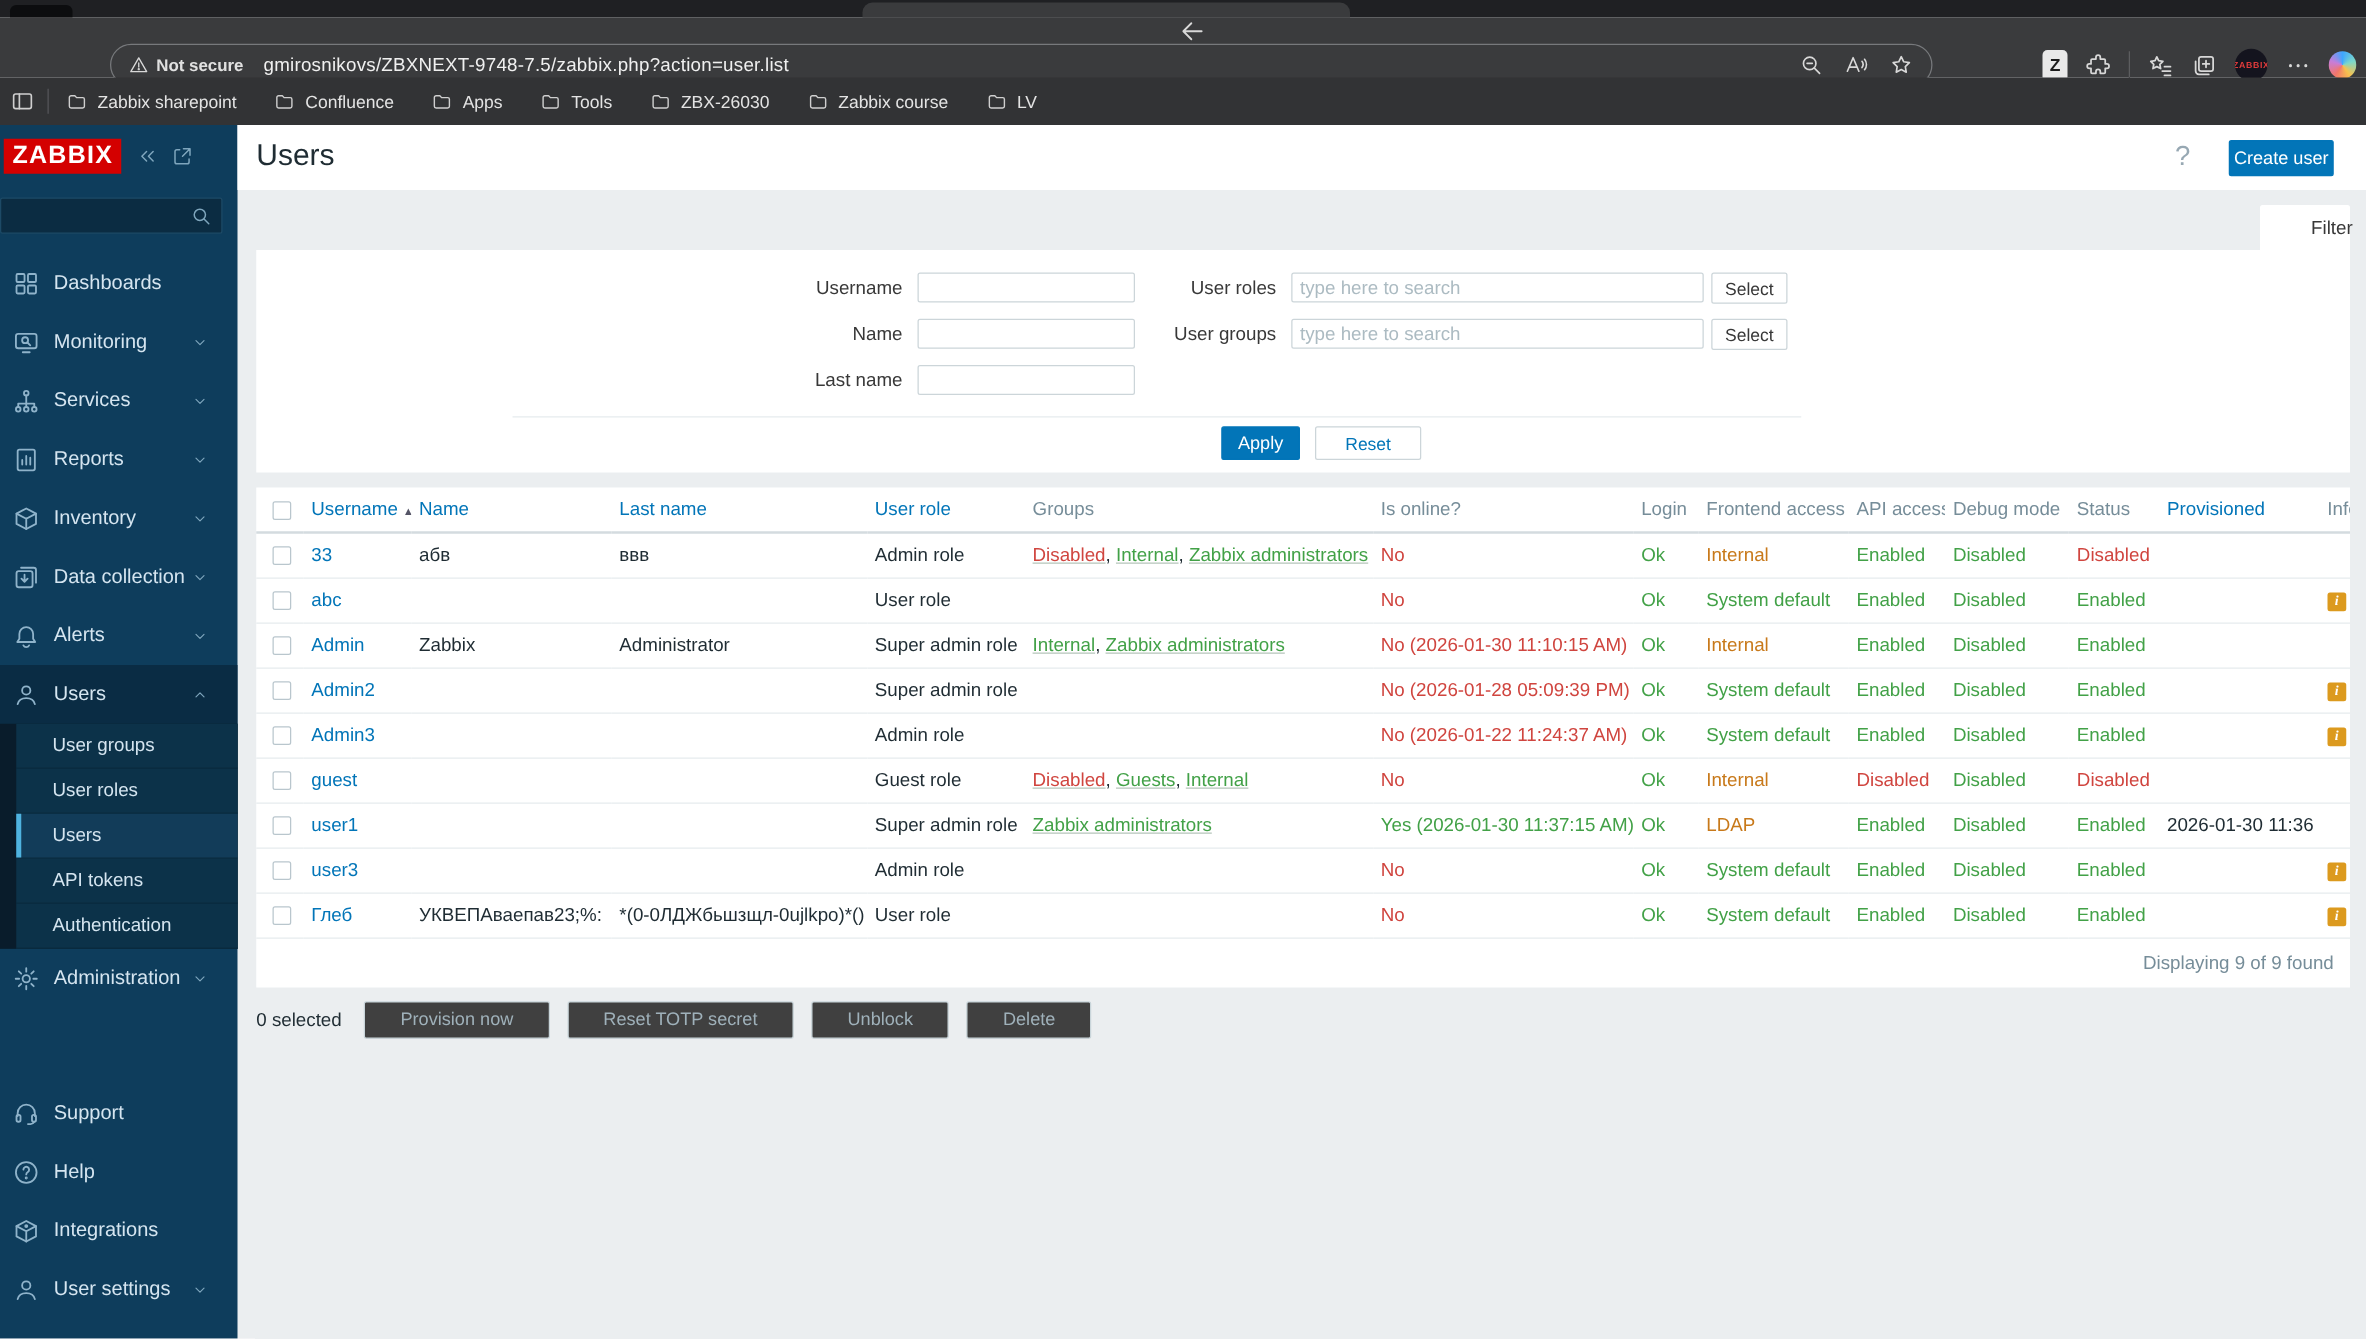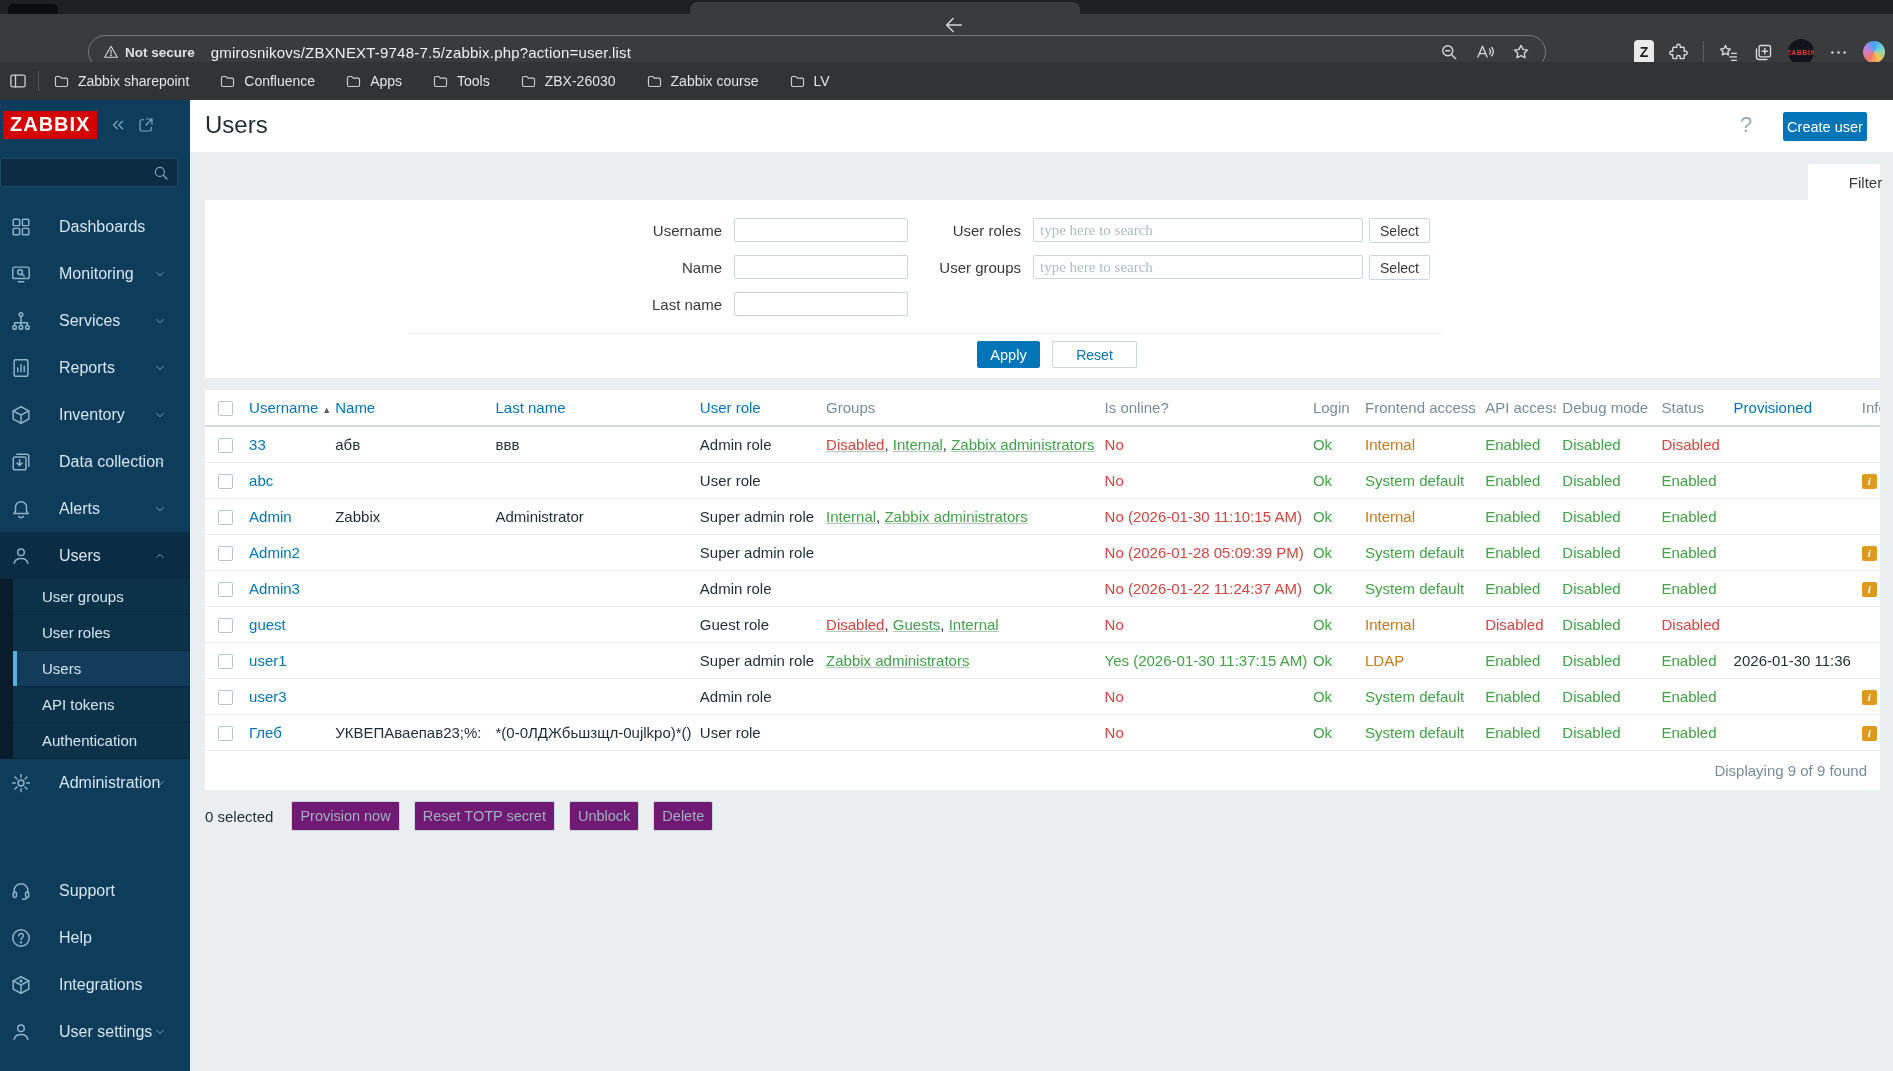--- a/index.html
+++ b/index.html
@@ -36,21 +36,21 @@
 
   
   .sidebar { position:absolute; left:0; top:0; width:190px; height:971px; background:#0e3d5c; color:#d5e5f0; }
   .logo-row { position:absolute; top:10px; left:3px; right:0; height:30px; display:flex; align-items:center; }
   .logo { background:#d40000; color:#fff; font-weight:bold; font-size:20px; letter-spacing:1px; padding:2px 7px 3px; }
   .logo-icons { display:flex; gap:10px; margin-left:12px; color:#7fa6bd; }
   .logo-icons .icon { width:18px; height:18px; cursor:pointer; }
   .side-search { position:absolute; top:58px; left:0; width:178px; height:29px; background:#0b2c42; border:1px solid #1d4a66; border-radius:2px; }
   .side-search .icon { position:absolute; right:7px; top:5px; width:18px; height:18px; color:#7fa6bd; }
   .nav { position:absolute; top:103px; left:0; right:0; }
-  .nav-item { height:47px; display:flex; align-items:center; padding-left:10px; position:relative; cursor:pointer; font-size:16px;gap:16px; }
+  .nav-item { height:47px; display:flex; align-items:center; padding-left:10px; position:relative; cursor:pointer; font-size:16px; }
   .nav-item .icon { width:22px; height:22px; color:#8fb3ca; margin-right:11px; flex:none; }
   .nav-item .chev { position:absolute; right:12px; width:14px; height:14px; color:#7fa6bd; }
   .section-expanded { background:#0a2c44; }
   .submenu { background:#091c2b; }
   .submenu-item { height:36px; margin-left:13px; background:#0c3249; display:flex; align-items:center; padding-left:29px; font-size:15px; position:relative; cursor:pointer; border-bottom:1px solid #0a2a3e; }
   .submenu-item.active { background:#123c59; }
   .submenu-item.active::before { content:""; position:absolute; left:0; top:0; bottom:0; width:4px; background:#4fb3e0; }
   .nav-footer { position:absolute; top:767px; left:0; right:0; }
 
   
@@ -60,21 +60,21 @@
   .help-q { position:absolute; left:1550px; top:12px; font-size:22px; color:#97a8b3; cursor:pointer; }
   .btn-blue { background:#0275b8; color:#fff; border:1px solid #0275b8; border-radius:2px; font-size:14.5px; font-family:inherit; cursor:pointer; }
   .create-btn { position:absolute; left:1593px; top:12px; width:84px; height:29px; }
   .content { position:absolute; top:52px; left:0; width:100%; height:919px; }
 
   
   .filter-tab { position:absolute; left:1618px; top:12px; width:72px; height:36px; background:#fff; border-radius:2px 2px 0 0; display:flex; align-items:center; justify-content:center; gap:7px; font-size:15px; color:#383838; cursor:pointer;padding-left:36px; }
   .filter-tab .icon { width:16px; height:16px; color:#383838; }
   .filter-panel { position:absolute; left:15px; top:48px; width:1675px; height:178px; background:#fff; }
   .f-label { position:absolute; font-size:15px; color:#383838; text-align:right; }
-  .f-input { position:absolute; height:24px; border:1px solid #ccd5d9; border-radius:2px; font-size:15px; color:#1f2c33; padding:0 6px; font-family:Liberation Serif, serif; background:#fff; }
+  .f-input { position:absolute; height:24px; border:1px solid #ccd5d9; border-radius:2px; font-size:15px; color:#1f2c33; padding:0 6px; font-family:Liberation Sans, sans-serif; background:#fff; }
   .f-input::placeholder { color:#acbbc2; }
   .btn-gray { background:#fff; border:1px solid #ccd5d9; border-radius:2px; color:#383838; font-size:14px; font-family:inherit; cursor:pointer; }
   .f-sep { position:absolute; left:205px; top:133px; width:1031px; border-top:1px solid #e6ebee; }
   .apply-btn { position:absolute; left:772px; top:141px; width:63px; height:27px; }
   .reset-btn { position:absolute; left:847px; top:141px; width:85px; height:27px; color:#0275b8; }
 
   
   .table-panel { position:absolute; left:15px; top:238px; width:1675px; height:400px; background:#fff; }
   table.users { width:100%; border-collapse:collapse; table-layout:fixed; font-size:15px; }
   table.users th { height:36px; text-align:left; font-weight:normal; color:#768d99; border-bottom:2px solid #d4dbdf; padding:0 6px; white-space:nowrap; overflow:hidden; }
@@ -86,21 +86,21 @@
   .c-green { color:#42a147; }
   .c-red { color:#d0453f; }
   .c-orange { color:#c8791a; }
   .grp { text-decoration:underline; text-decoration-color:rgba(120,150,130,.55); cursor:pointer; }
   .info-badge { display:inline-block; width:15px; height:15px; background:#dc9a1e; color:#fff; border-radius:2px; font-style:italic; font-weight:bold; font-size:11px; text-align:center; line-height:15px; font-family:"Liberation Serif", serif; }
   .summary { height:39px; display:flex; align-items:center; justify-content:flex-end; padding-right:13px; color:#768d99; font-size:15px; }
 
   
   .action-bar { position:absolute; left:15px; top:649px; display:flex; align-items:center; gap:14px; }
   .sel-count { font-size:15px; color:#1f2c33; margin-right:4px; }
-  .btn-disabled { background:#701a75; border:1px solid #c9d5da; border-radius:2px; color:#9fb1ba; font-size:14.5px; font-family:inherit; height:30px; padding:0 8px; cursor:default; }
+  .btn-disabled { background:#404040; border:1px solid #c9d5da; border-radius:2px; color:#9fb1ba; font-size:14.5px; font-family:inherit; height:30px; padding:0 28px; cursor:default; }
 
   .icon svg, .tb-icon svg { width:100%; height:100%; display:block; fill:none; stroke:currentColor; stroke-width:1.6; stroke-linecap:round; stroke-linejoin:round; }
   .icon { display:inline-block; }
 </style>
 </head>
 <body>
 
 <div class="screen">
 
   <div class="tabstrip">

